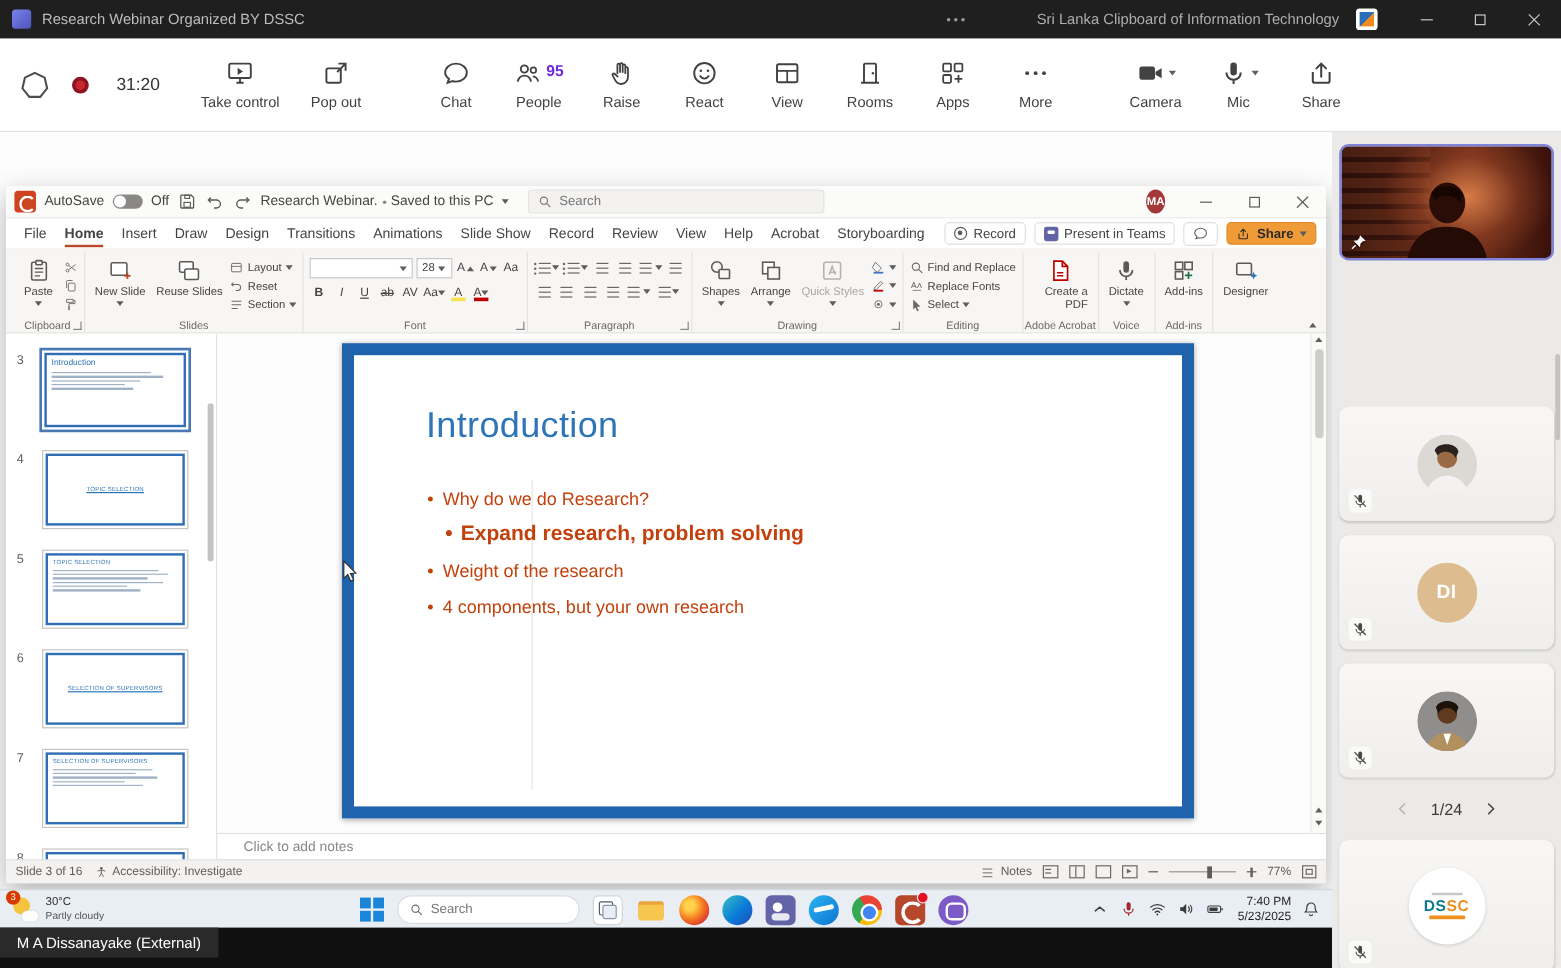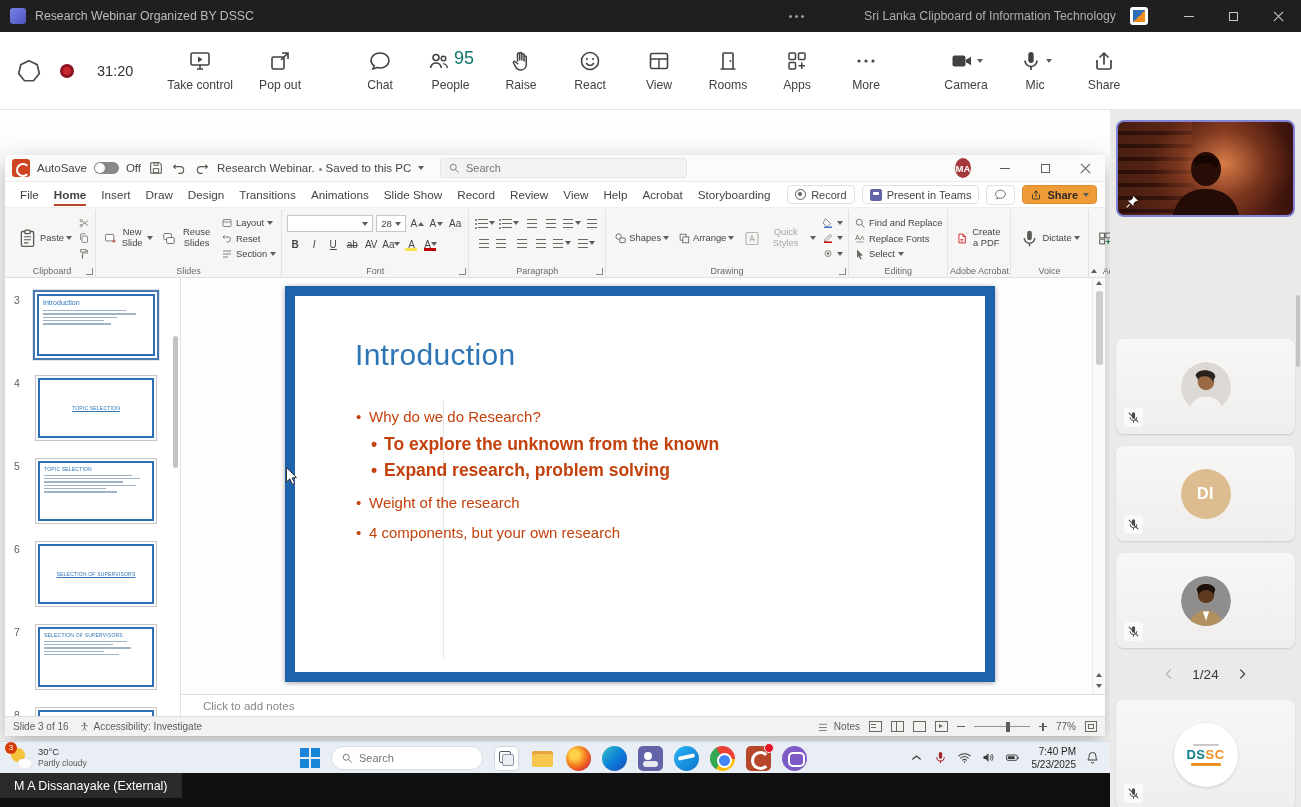--- a/index.html
+++ b/index.html
@@ -25,21 +25,21 @@
 
   
   .t-toolbar{position:absolute;left:0;top:32px;width:1301px;height:78px;background:#fff;border-bottom:1px solid #e4e4e4;display:flex;align-items:center;padding:0 0 0 16px}
   .stage{width:26px;height:26px;color:#4d4d4d}
   .rec-dot{width:14px;height:14px;border-radius:50%;background:#c9252f;border:3px solid #8c1420;margin-left:18px}
   .t-timer{margin-left:23px;font-size:14.5px;color:#333}
   .tbtns{display:flex;align-items:center;gap:25px;margin-left:34px}
   .tb{display:flex;flex-direction:column;align-items:center;gap:5px;color:#424242;font-size:12.2px;min-width:44px;cursor:default}
   .tb .ic{width:24px;height:24px;color:#424242}
   .icr{display:flex;align-items:center;gap:3px}
-  .pcount{font-size:18px;font-weight:400;color:#0f766e;margin-top:-6px}
+  .pcount{font-size:13px;font-weight:700;color:#6d28d9;margin-top:-6px}
   .car{width:0;height:0;border-left:3.5px solid transparent;border-right:3.5px solid transparent;border-top:4px solid #5f5d5b;display:inline-block}
   .car.up{border-top:none;border-bottom:4px solid #5f5d5b}
   .car.w{border-top-color:#fff}
   .sep8{width:6px}
   .leave{margin-left:auto;margin-right:26px;height:38px;background:#c4314b;border-radius:6px;display:flex;align-items:center;gap:10px;padding:0 14px;color:#fff}
   .leave .ic{width:20px;height:20px;color:#fff}
   .leave-txt{font-size:14.5px;font-weight:600}
   .leave-div{width:1px;height:22px;background:rgba(255,255,255,.4)}
 
   
@@ -74,21 +74,21 @@
   .teams-ic{width:12px;height:12px;background:#6264a7;border-radius:2px;position:relative}
   .teams-ic::after{content:"";position:absolute;left:3px;top:3px;width:6px;height:3px;background:#fff;border-radius:1px}
   .share-chip{background:#ef9b38;border:1px solid #e08c2a;color:#2f2a24;font-weight:600}
   .share-chip .ic{width:12px;height:12px;color:#2f2a24}
 
   
   .ribbon{display:flex;align-items:stretch;background:#f7f6f5;border-bottom:1px solid #e1dfdd;position:relative;height:70px;padding:2px 2px 0 4px}
   .rg{position:relative;border-right:1px solid #e5e3e1;padding:3px 5px 14px;display:flex;gap:3px}
   .rg-label{position:absolute;bottom:1px;left:0;right:0;text-align:center;font-size:9px;color:#6b6966;white-space:nowrap}
   .launcher{position:absolute;right:2px;bottom:2px;width:7px;height:7px;border-right:1.3px solid #8a8886;border-bottom:1.3px solid #8a8886}
-  .bb{display:flex;flex-direction:row;align-items:center;gap:2px;font-size:9.4px;color:#474543;padding:2px 3px;text-align:center;line-height:1.12;min-width:36px}
+  .bb{display:flex;flex-direction:column;align-items:center;gap:2px;font-size:9.4px;color:#474543;padding:2px 3px;text-align:right;line-height:1.12;min-width:36px}
   .bb .ic{width:21px;height:21px;color:#5c5a57}
   .bb.dis{color:#a9a7a4}.bb.dis .ic{color:#b5b3b0}
   .sstack{display:flex;flex-direction:column;justify-content:space-between;padding:2px 0}
   .sbtn{display:flex;align-items:center;gap:3px;font-size:9.4px;color:#474543;height:15px;white-space:nowrap}
   .sbtn .ic{width:12px;height:12px;color:#6b6966}
   .fcol{display:flex;flex-direction:column;gap:4px;padding-top:2px}
   .frow{display:flex;align-items:center;gap:3px}
   .fbox{height:17px;border:1px solid #c9c7c5;background:#fff;font-size:9.5px;display:flex;align-items:center;padding:0 4px;color:#474543;gap:3px}
   .mi{min-width:16px;height:16px;display:flex;align-items:center;justify-content:center;font-size:10px;color:#474543;position:relative}
   .mi.b{font-weight:700}.mi.i{font-style:italic}.mi.u{text-decoration:underline}.mi.s{text-decoration:line-through}
@@ -919,21 +919,20 @@
             <div class="th-scroll"></div>
           </div>
 
           <div class="editor">
             <div class="slide-area">
               <div class="slide">
                 <div class="slide-title">Introduction</div>
                 <div class="vguide"></div>
                 <div class="bullets">
                   <div class="bl l1">Why do we do Research?</div>
-                  <div class="bl l2">To explore the unknown from the known</div>
                   <div class="bl l2">Expand research, problem solving</div>
                   <div class="bl l1 gap">Weight of the research</div>
                   <div class="bl l1 gap">4 components, but your own research</div>
                 </div>
               </div>
               <span class="cursor">
                   <svg viewBox="0 0 14 20">
                     <path d="M1.5 1.5l10 10-4.4.4 2.6 5.3-2.4 1.1-2.5-5.5-3.3 3.2z" fill="#fff" stroke="#333" stroke-width="1"></path>
                   </svg>
                 </span>

